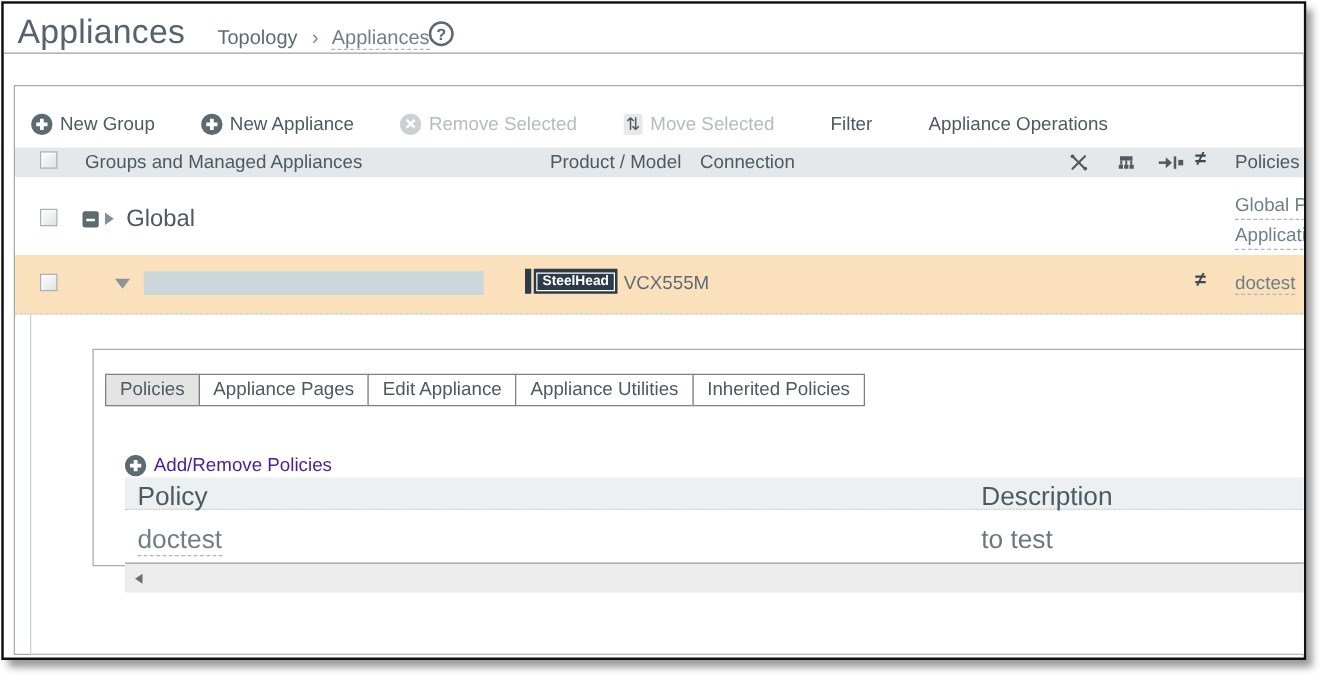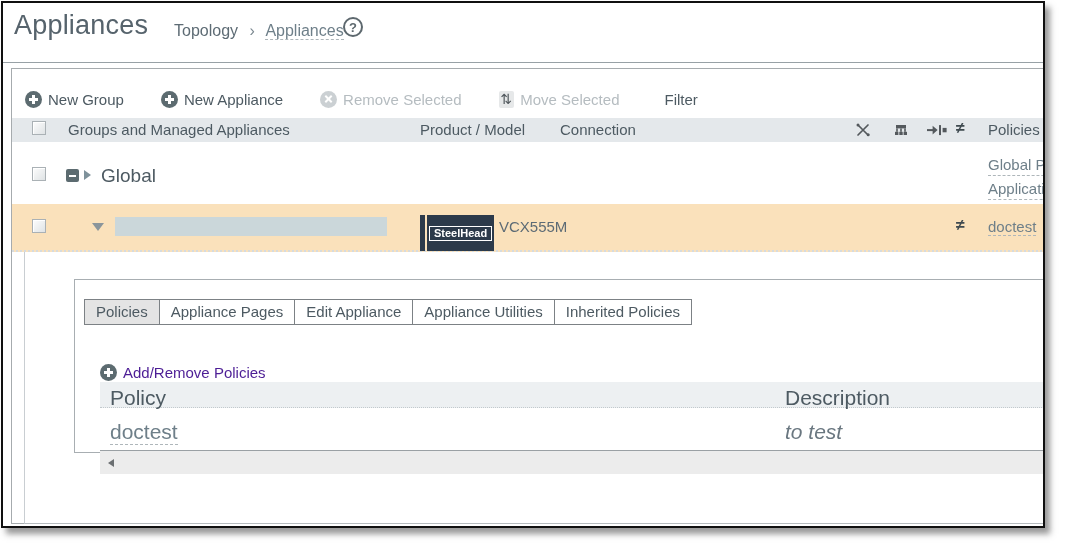--- a/index.html
+++ b/index.html
@@ -13,21 +13,21 @@
   .stage { position:absolute; left:0; top:0; width:1070px; height:550px; background:#fff; }
 
   
   .frame {
     position:absolute; left:1px; top:1px; width:1044px; height:527px;
     background:#fff; border:2px solid #101010; overflow:hidden;
     box-shadow:5px 6px 6px rgba(90,90,90,.62);
   }
 
   
-  .page-header { position:absolute; left:0; top:0; right:0; height:60px; border-bottom:1px solid #98a1a6; background:#fff; }
+  .page-header { position:absolute; left:0; top:0; right:0; height:40px; border-bottom:1px solid #98a1a6; background:#fff; }
   .page-title { position:absolute; left:11px; top:7px; font-size:27px; font-weight:400; color:#56636c; letter-spacing:.2px; }
   .crumb { position:absolute; left:171px; top:19px; font-size:16px; color:#5d6b74; white-space:nowrap; }
   .crumb .sep { margin:0 7px; color:#7d8a92; }
   .dlink { color:#6e7f89; border-bottom:1px dashed #aeb6ba; cursor:pointer; }
   .help {
     position:absolute; left:340px; top:14px; width:20px; height:20px;
     border:2px solid #5d686e; border-radius:50%; color:#5d686e;
     font-size:13px; font-weight:bold; text-align:center; line-height:17px; cursor:pointer;
   }
 
@@ -64,40 +64,40 @@
   .row-global { position:absolute; left:0; top:73px; width:100%; height:62px; background:#fff; }
   .group-collapse { position:absolute; width:13px; height:13px; background:#5c6b70; border-radius:2px; cursor:pointer; }
   .group-collapse::before { content:""; position:absolute; left:3px; top:5.5px; width:7px; height:2px; background:#fff; }
   .caret-right { position:absolute; width:0; height:0; border-left:7px solid #7f929b; border-top:5px solid transparent; border-bottom:5px solid transparent; cursor:pointer; }
   .caret-down  { position:absolute; width:0; height:0; border-top:8px solid #8a959b; border-left:6px solid transparent; border-right:6px solid transparent; cursor:pointer; }
   .cell-links { position:absolute; left:976px; top:12px; font-size:15px; line-height:21px; white-space:nowrap; }
   .cell-links .dlink { display:inline-block; margin-bottom:2px; }
 
   .row-selected { position:absolute; left:0; top:135px; width:100%; height:48px; background:#fae1bb; border-bottom:2px dotted #d6dbde; font-size:15px; color:#5d6b75; }
   .redacted { position:absolute; left:103px; top:13px; width:272px; height:19px; background:#cbd7da; }
-  .badge { position:absolute; left:408px; top:11px; display:inline-flex; align-items:stretch; height:36px; }
+  .badge { position:absolute; left:408px; top:11px; display:inline-flex; align-items:stretch; height:20px; }
   .badge-bar { width:5px; background:#2c3a4a; margin-right:2px; }
   .badge-box { background:#2c3a4a; padding:2px; display:flex; align-items:center; }
   .badge-box span { border:1px solid #fff; color:#fff; font-size:11px; font-weight:bold; padding:0 4px; line-height:13px; letter-spacing:0; }
 
   
   .expanded { position:absolute; left:12px; top:183px; width:1038px; height:272px; border-left:1px solid #c9ced2; border-bottom:1px solid #b6bbbf; background:#fff; }
   .tabs-panel { position:absolute; left:49px; top:27px; width:986px; height:174px; border:1px solid #a8aeb2; background:#fff;padding-left:47px; }
   .tab-strip { position:absolute; left:10px; top:19px; white-space:nowrap; font-size:15px; }
   .tab { display:inline-block; height:26px; line-height:24px; padding:0 11px; border:1px solid #7c8185; background:#fff; color:#4d5a62; margin-left:-1px; cursor:pointer; }
   .tab.active { background:#e4e4e4; }
   .add-remove { position:absolute; left:25px; top:84px; display:inline-flex; align-items:center; font-size:15px; color:#4c1d95; cursor:pointer; }
   .inner-table { position:absolute; left:25px; top:102px; width:958px; font-size:21px; }
   .ithead { height:26px; background:#edf0f2; border-bottom:1px dotted #c2c9cd; position:relative; color:#4d5a62; }
   .ithead > *, .itrow > * { position:absolute; top:4px; }
   .itrow { height:42px; position:relative; color:#5d6b75; }
   .itrow > * { top:12px; }
   .col-policy { left:10px; }
   .col-desc { left:685px; }
-  .desc-text { font-style:italic; color:#6a7780; }
+  .desc-text { color:#6a7780; }
   .iscroll { height:24px; background:#ececec; border-top:1px solid #9aa0a4; position:relative; cursor:pointer; }
   .scroll-arrow { position:absolute; left:8px; top:8px; width:0; height:0; border-right:6px solid #6b6f72; border-top:4px solid transparent; border-bottom:4px solid transparent; }
 </style>
 </head>
 <body>
 
 <div class="stage">
   <div class="frame">
 
     <div class="page-header">
@@ -123,26 +123,27 @@
         </span>
         <span class="tb-item disabled">
           <span class="ico-circle-x"></span>
           <span class="tb-label">Remove Selected</span>
         </span>
         <span class="tb-item disabled">
           <span class="ico-updown">⇅</span>
           <span class="tb-label">Move Selected</span>
         </span>
         <span class="tb-item tb-plain">Filter</span>
+        <span class="tb-item tb-plain">Appliance Operations</span>
       </div>
 
       <div class="thead">
         <span class="checkbox" style="left:20px;"></span>
         <span style="left:56px;text-align:center;">Groups and Managed Appliances</span>
-        <span style="left:408px;">Product / Model</span>
+        <span style="left:428px;">Product / Model</span>
         <span style="left:548px;">Connection</span>
         <span class="hicon" style="left:842px;">
           <svg width="18" height="16" viewBox="0 0 16 16">
               <path d="M3 3 L13 13 M13 3 L3 13" stroke="#54595d" stroke-width="1.7" stroke-linecap="round" fill="none"></path>
               <circle cx="3" cy="3" r="1.5" fill="#54595d"></circle>
               <circle cx="13.2" cy="12.8" r="1.5" fill="#54595d"></circle>
             </svg>
         </span>
         <span class="hicon" style="left:880px;">
           <svg width="18" height="16" viewBox="0 0 16 16" fill="#54595d">

